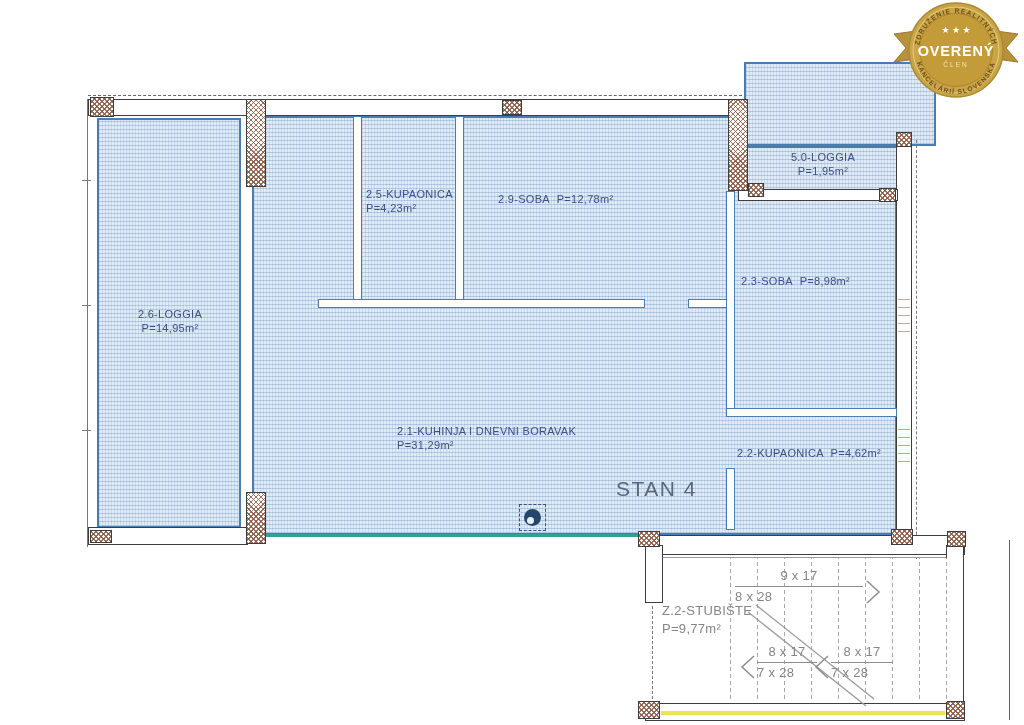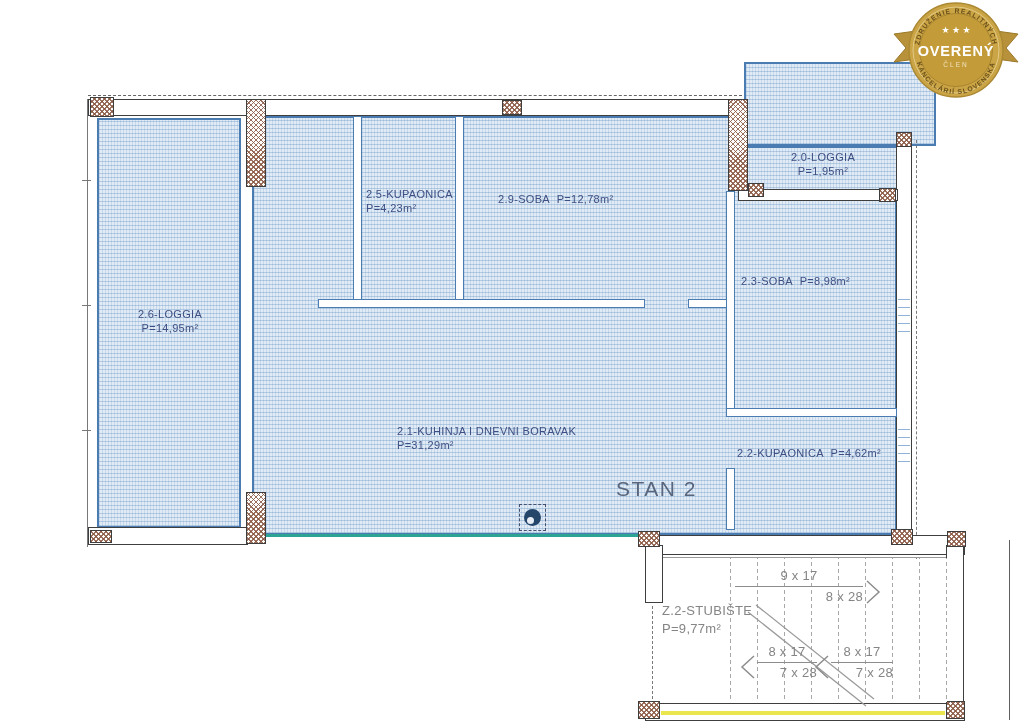--- a/index.html
+++ b/index.html
@@ -24,21 +24,21 @@
   .lbl{color:#3f4e82;font-size:11px;line-height:1.3;letter-spacing:.3px;white-space:nowrap;z-index:30;}
   .lblg{color:#858585;font-size:13px;line-height:1.35;letter-spacing:.3px;white-space:nowrap;z-index:30;}
   .ctr{text-align:center;}
   .unit-title{color:#59657c;font-size:21px;font-weight:500;letter-spacing:1.5px;z-index:30;}
   
   .treads{background-image:
       repeating-linear-gradient(0deg,#fff 0 3px, transparent 3px 7px),
       repeating-linear-gradient(90deg,#a8a8a8 0 1px, transparent 1px 27px);}
   .fr{display:flex;flex-direction:column;z-index:32;}
   .fr .t{display:block;text-align:center;border-bottom:1.2px solid #8d8d8d;padding-bottom:1px;}
-  .fr .b{display:block;text-align:right;padding-top:1px;}
+  .fr .b{display:block;text-align:left;padding-top:1px;}
   .dashv{border-left:1.5px dashed #787878;}
   svg{display:block;}
 </style>
 </head>
 <body>
 
 <div id="stage">
 
   <div class="abs hatch" style="left:252px;top:116px;width:645px;height:419px;z-index:1;"></div>
   <div class="abs hatch" style="left:97px;top:118px;width:144px;height:410px;z-index:1;"></div>
@@ -121,21 +121,21 @@
 
   <div class="abs fr lblg" style="left:831px;top:643px;width:62px;">
     <span class="t">8 x 17</span>
     <span class="b">7 x 28</span>
   </div>
   <svg class="abs" style="left:813px;top:653px;z-index:32;" width="18" height="28" viewBox="0 0 18 28">
     <polyline points="15,3 3,14 15,25" fill="none" stroke="#8d8d8d" stroke-width="1.5"></polyline>
   </svg>
 
   <div class="abs lbl ctr" style="left:752px;top:150px;width:142px;">
-    <div>2.0-LOGGIA</div>
+    <div>5.0-LOGGIA</div>
     <div>P=1,95m²</div>
   </div>
   <div class="abs lbl" style="left:366px;top:187px;">
     <div>2.5-KUPAONICA</div>
     <div>P=4,23m²</div>
   </div>
   <div class="abs lbl" style="left:498px;top:192px;">
     <span>2.9-SOBA</span>&nbsp;&nbsp;<span>P=12,78m²</span>
   </div>
   <div class="abs lbl" style="left:741px;top:274px;">
@@ -149,21 +149,21 @@
     <div>2.1-KUHINJA I DNEVNI BORAVAK</div>
     <div>P=31,29m²</div>
   </div>
   <div class="abs lbl" style="left:737px;top:446px;">
     <span>2.2-KUPAONICA</span>&nbsp;&nbsp;<span>P=4,62m²</span>
   </div>
   <div class="abs lblg" style="left:662px;top:602px;">
     <div>Z.2-STUBIŠTE</div>
     <div>P=9,77m²</div>
   </div>
-  <div class="abs unit-title" style="left:616px;top:477px;">STAN 2</div>
+  <div class="abs unit-title" style="left:616px;top:477px;">STAN 4</div>
 
   <svg class="abs" style="left:888px;top:0;z-index:40;" width="136" height="104" viewBox="0 0 136 104">
     <polygon points="6,34 50,28 50,56 6,62 18,48" fill="#b8923a" stroke="#9a7728" stroke-width="1"></polygon>
     <polygon points="130,34 86,28 86,56 130,62 118,48" fill="#b8923a" stroke="#9a7728" stroke-width="1"></polygon>
     <circle cx="68" cy="50" r="47" fill="#caa445" stroke="#ab8933" stroke-width="1.5"></circle>
     <circle cx="68" cy="50" r="43" fill="none" stroke="#e3cc88" stroke-width="1"></circle>
     <circle cx="68" cy="50" r="36.5" fill="#c49b39" stroke="#a98530" stroke-width="1"></circle>
     <defs>
       <path id="arcTop" d="M 31,50 A 37,37 0 0 1 105,50" fill="none"></path>
       <path id="arcBot" d="M 28,54 A 40,40 0 0 0 108,54" fill="none"></path>

